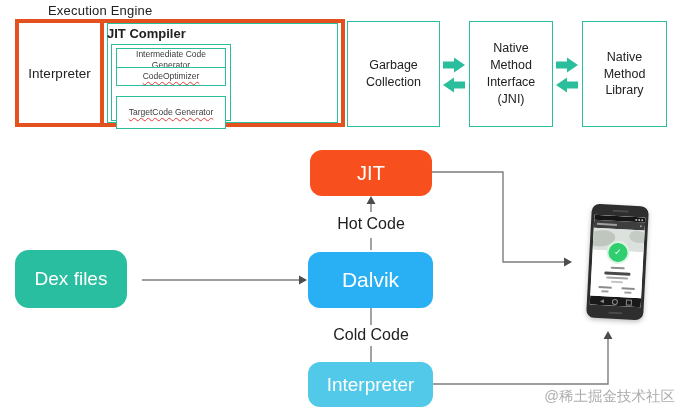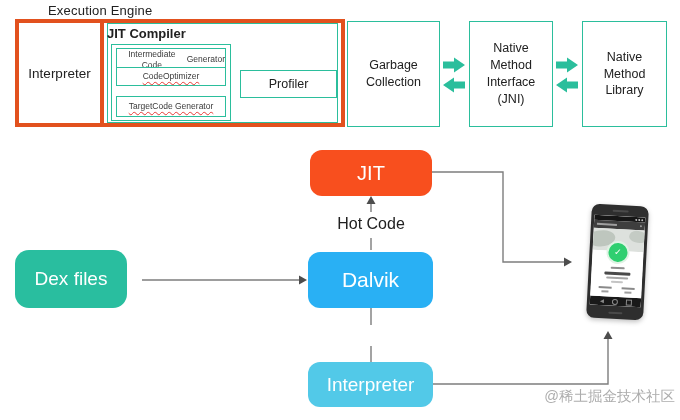--- a/index.html
+++ b/index.html
@@ -9,25 +9,25 @@
   }
   .abs{position:absolute;box-sizing:border-box;}
   
   .section-label{left:48px;top:3px;font-size:13px;font-weight:500;letter-spacing:.2px;}
   .outer-orange{left:15px;top:19px;width:330px;height:108px;border:4px solid #E2511E;background:#fff;}
   .interp-cell{left:15px;top:19px;width:89px;height:108px;border:4px solid #E2511E;background:#fff;
     display:flex;align-items:center;justify-content:center;font-size:13.5px;}
   .jitc-box{left:107px;top:23px;width:231px;height:100px;border:1.5px solid #2BBE9C;background:#fff;}
   .jitc-title{left:107px;top:26px;width:266px;text-align:left;font-size:13px;font-weight:700;}
   .group-box{left:111px;top:44px;width:120px;height:77px;border:1.5px solid #2BBE9C;}
-  .mini-box{border:1px solid #2BBE9C;background:#fff;display:flex;align-items:center;justify-content:center;
+  .mini-box{border:1px solid #2BBE9C;background:#fff;display:flex;flex-direction:column;align-items:center;justify-content:center;
     font-size:8.5px;line-height:1.2;text-align:center;color:#3a3a3a;}
   .mini1{left:116px;top:48px;width:110px;height:23px;}
   .mini2{left:116px;top:67px;width:110px;height:19px;}
-  .mini3{left:116px;top:96px;width:110px;height:21px;}
+  .mini3{left:116px;top:96px;width:110px;height:33px;}
   .squiggle{text-decoration-line:underline;text-decoration-style:wavy;text-decoration-color:#e53935;
     text-decoration-thickness:1px;text-underline-offset:2px;}
   .profiler-box{left:240px;top:70px;width:97px;height:28px;border:1px solid #2BBE9C;background:#fff;
     display:flex;align-items:center;justify-content:center;font-size:12.5px;}
   .plain-box{border:1.5px solid #2BBE9C;background:#fff;display:flex;flex-direction:column;
     align-items:center;justify-content:center;font-size:12.5px;line-height:1.35;text-align:center;}
   .gc-box{left:347px;top:21px;width:93px;height:106px;}
   .jni-box{left:469px;top:21px;width:84px;height:106px;}
   .nml-box{left:582px;top:21px;width:85px;height:106px;}
   .plain-box span{display:block;}
@@ -116,23 +116,20 @@
     <span>Intermediate Code</span>
     <span>Generator</span>
   </div>
   <div class="abs mini-box mini2">
     <span class="squiggle">CodeOptimizer</span>
   </div>
   <div class="abs mini-box mini3">
     <span class="squiggle">TargetCode Generator</span>
   </div>
 
-  <div class="abs profiler-box">
-    <span>Profiler</span>
-  </div>
 
   <div class="abs plain-box gc-box">
     <span>Garbage</span>
     <span>Collection</span>
   </div>
 
   <div class="abs plain-box jni-box">
     <span>Native</span>
     <span>Method</span>
     <span>Interface</span>
@@ -148,20 +145,21 @@
   <div class="abs flow-box jit-node">
     <span>JIT</span>
   </div>
 
   <div class="abs edge-label hot-label">Hot Code</div>
 
   <div class="abs flow-box dalvik-node">
     <span>Dalvik</span>
   </div>
 
+  <div class="abs edge-label cold-label">Cold Code</div>
 
   <div class="abs flow-box interp-node">
     <span>Interpreter</span>
   </div>
 
   <div class="abs flow-box dex-node">
     <span>Dex files</span>
   </div>
 
   <div class="abs phone">

